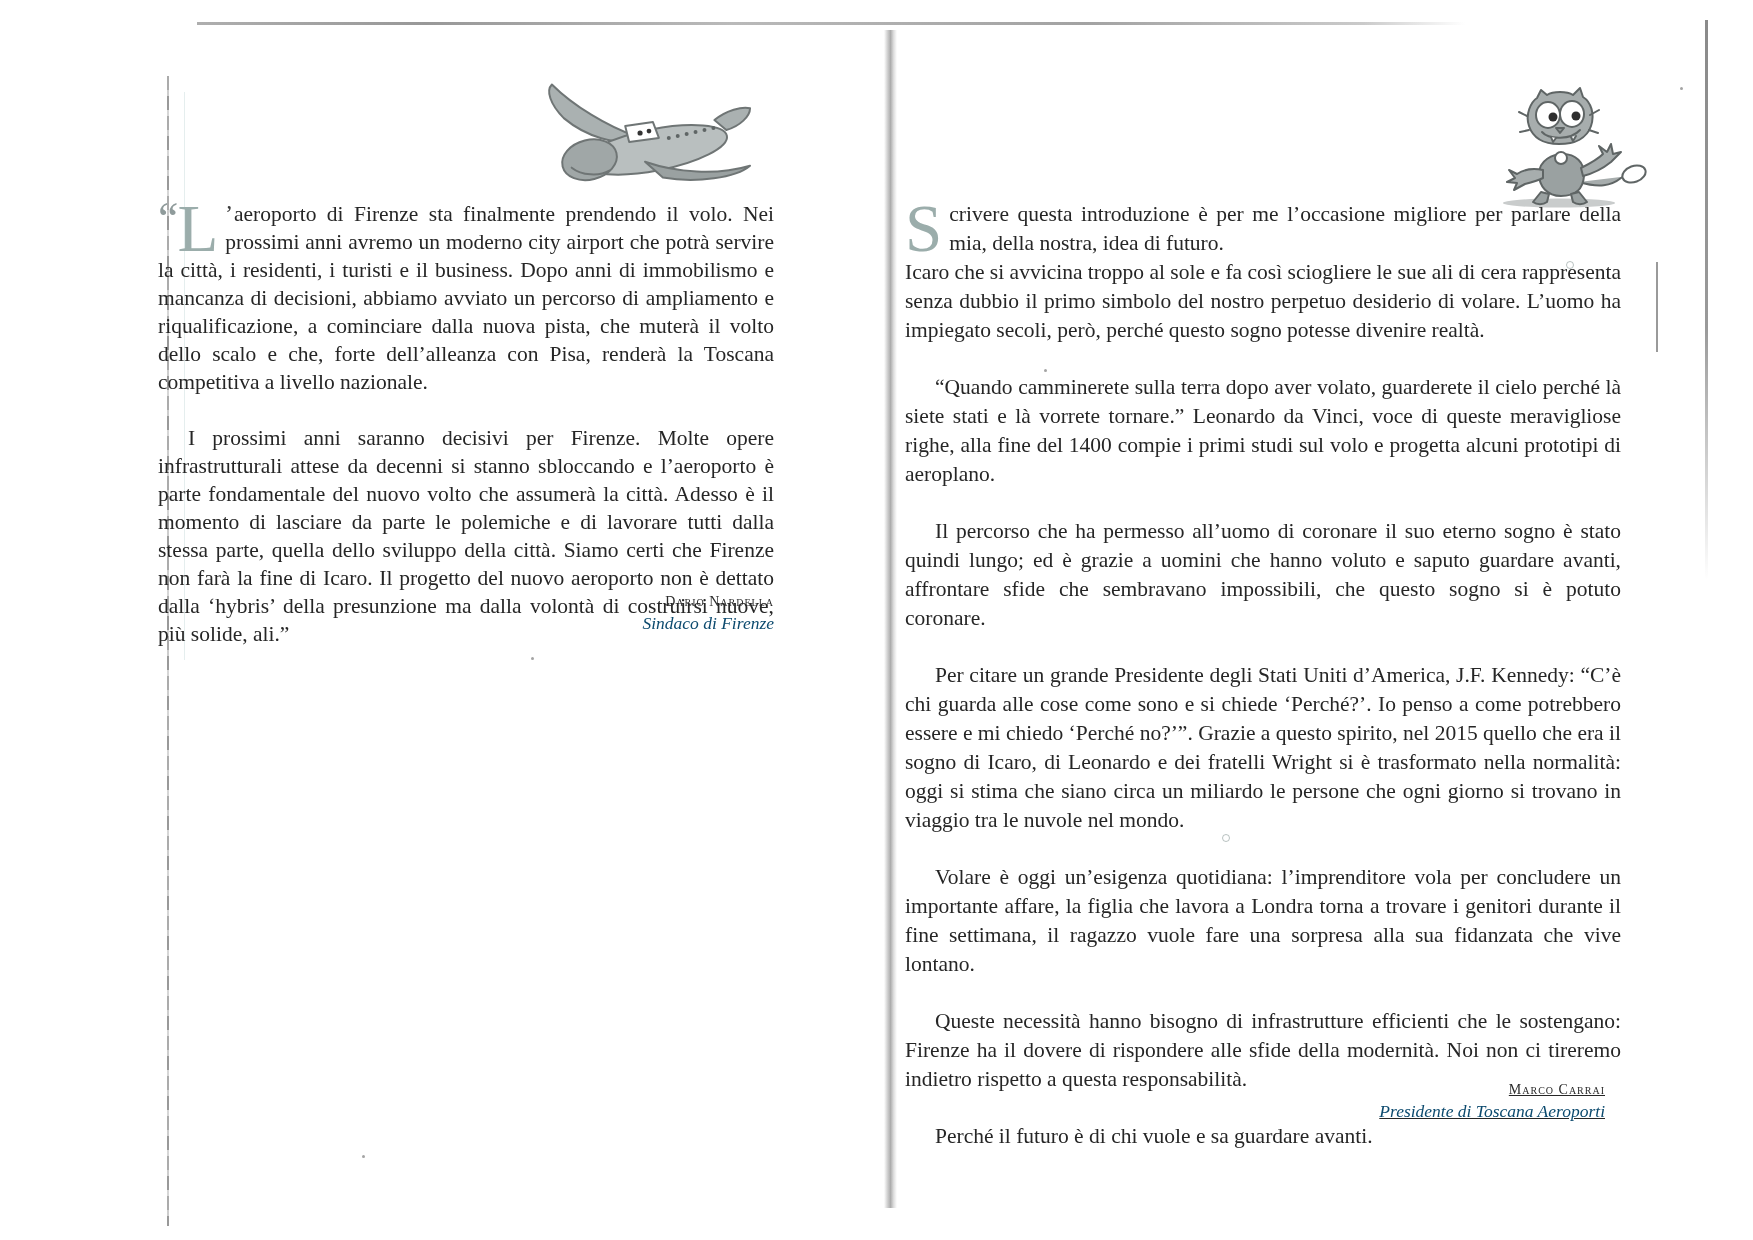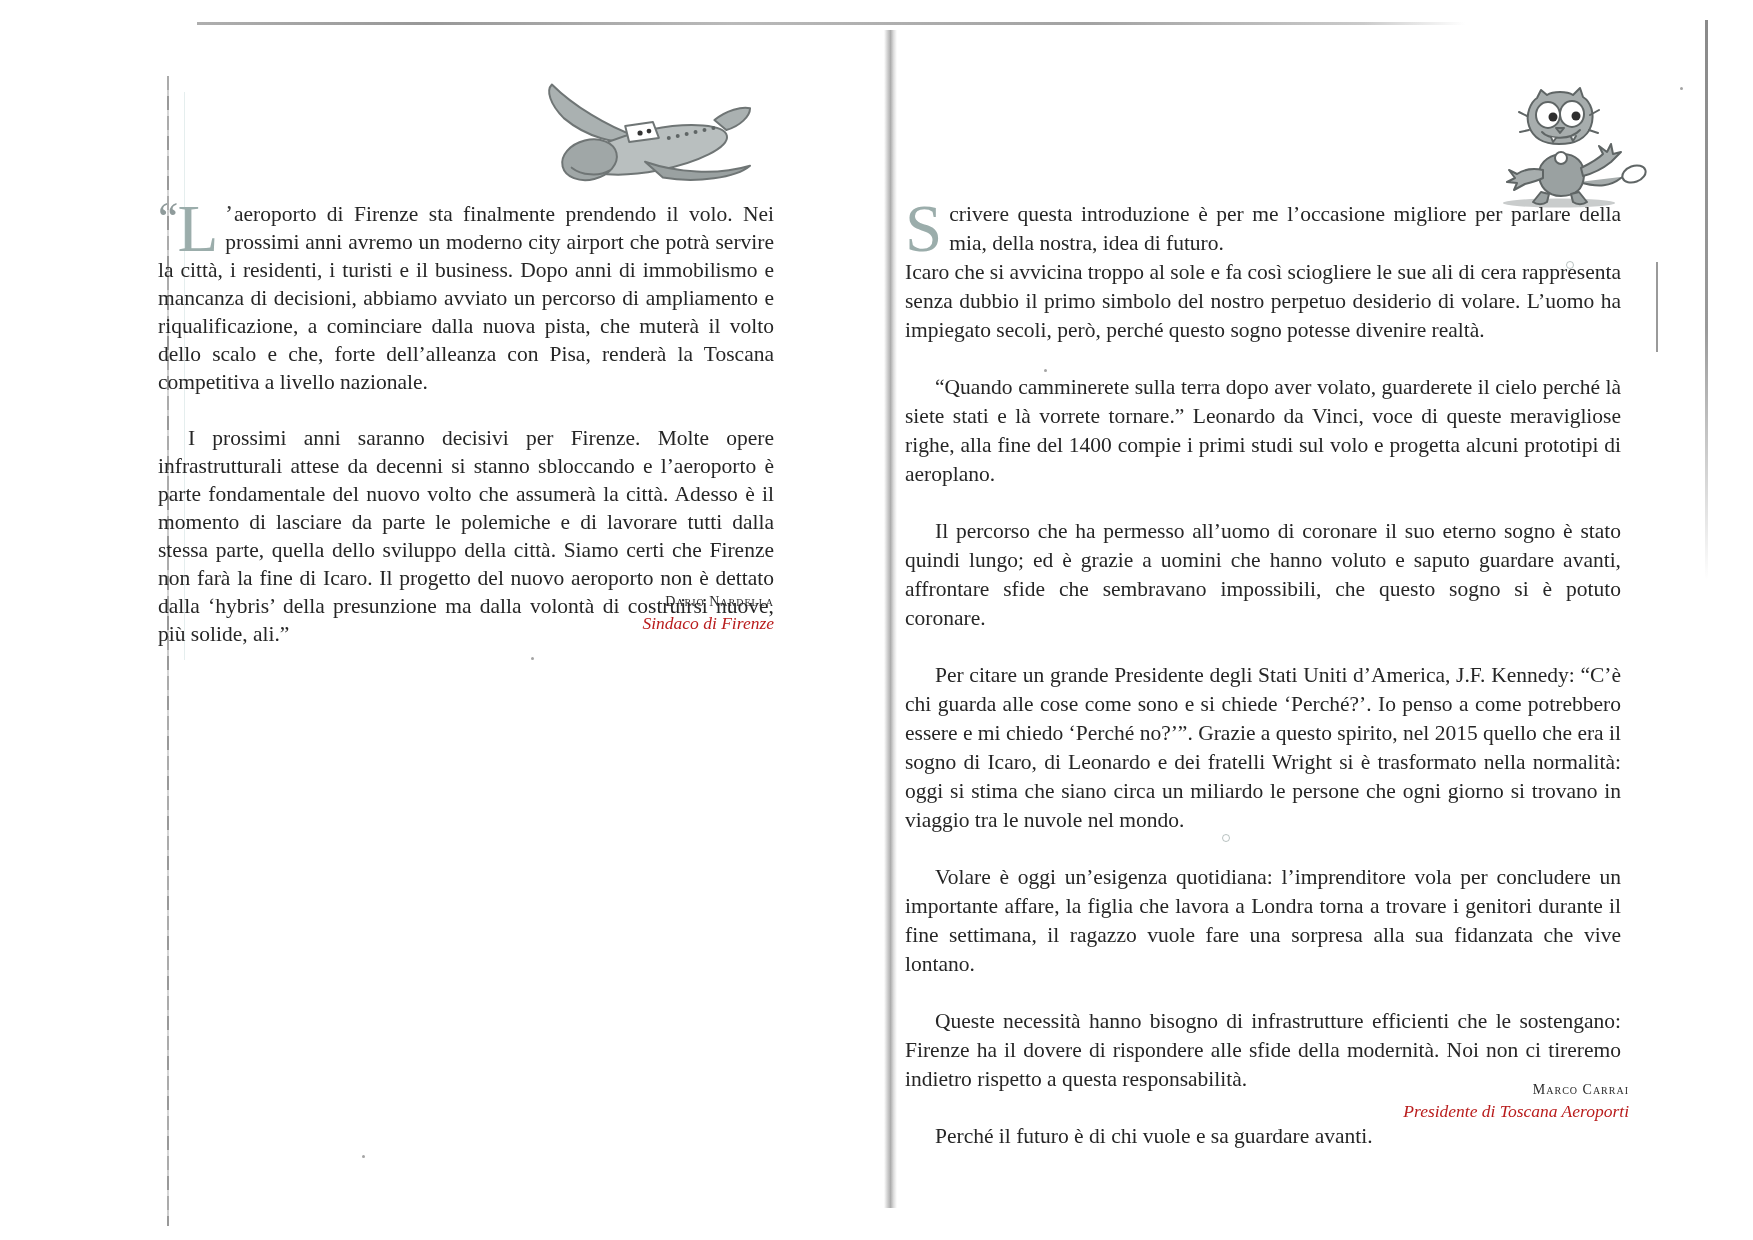--- a/index.html
+++ b/index.html
@@ -34,23 +34,23 @@
     float:left;font-size:46px;line-height:34px;color:#8f9b9b;
     margin:2px 3px 0 0;letter-spacing:-4px;
   }
   .dropcap{
     float:left;font-size:67px;line-height:51px;color:#9badab;
     padding:3px 7px 0 0;font-weight:400;
   }
   .cap-suffix{font-size:23px;line-height:1;color:#3a3a3a;margin-right:1px;}
   .signature{position:absolute;text-align:right;}
   .left-signature{left:158px;top:594px;width:616px;}
-  .right-signature{left:913px;top:1082px;width:716px;}
+  .right-signature{left:889px;top:1082px;width:716px;text-decoration:underline;}
   .sig-name{font-variant:small-caps;font-size:14px;letter-spacing:1px;color:#2b2b2b;}
-  .sig-title{font-style:italic;font-size:17.5px;color:#b91c1c;margin-top:3px;}
+  .sig-title{font-style:italic;font-size:17.5px;color:#0c4a6e;margin-top:3px;}
   
   .illustration{position:absolute;}
   .plane-illo{left:538px;top:76px;width:218px;height:112px;}
   .cat-illo{left:1487px;top:82px;width:160px;height:130px;}
 </style>
 </head>
 <body>
 
 <div class="scan">
 

